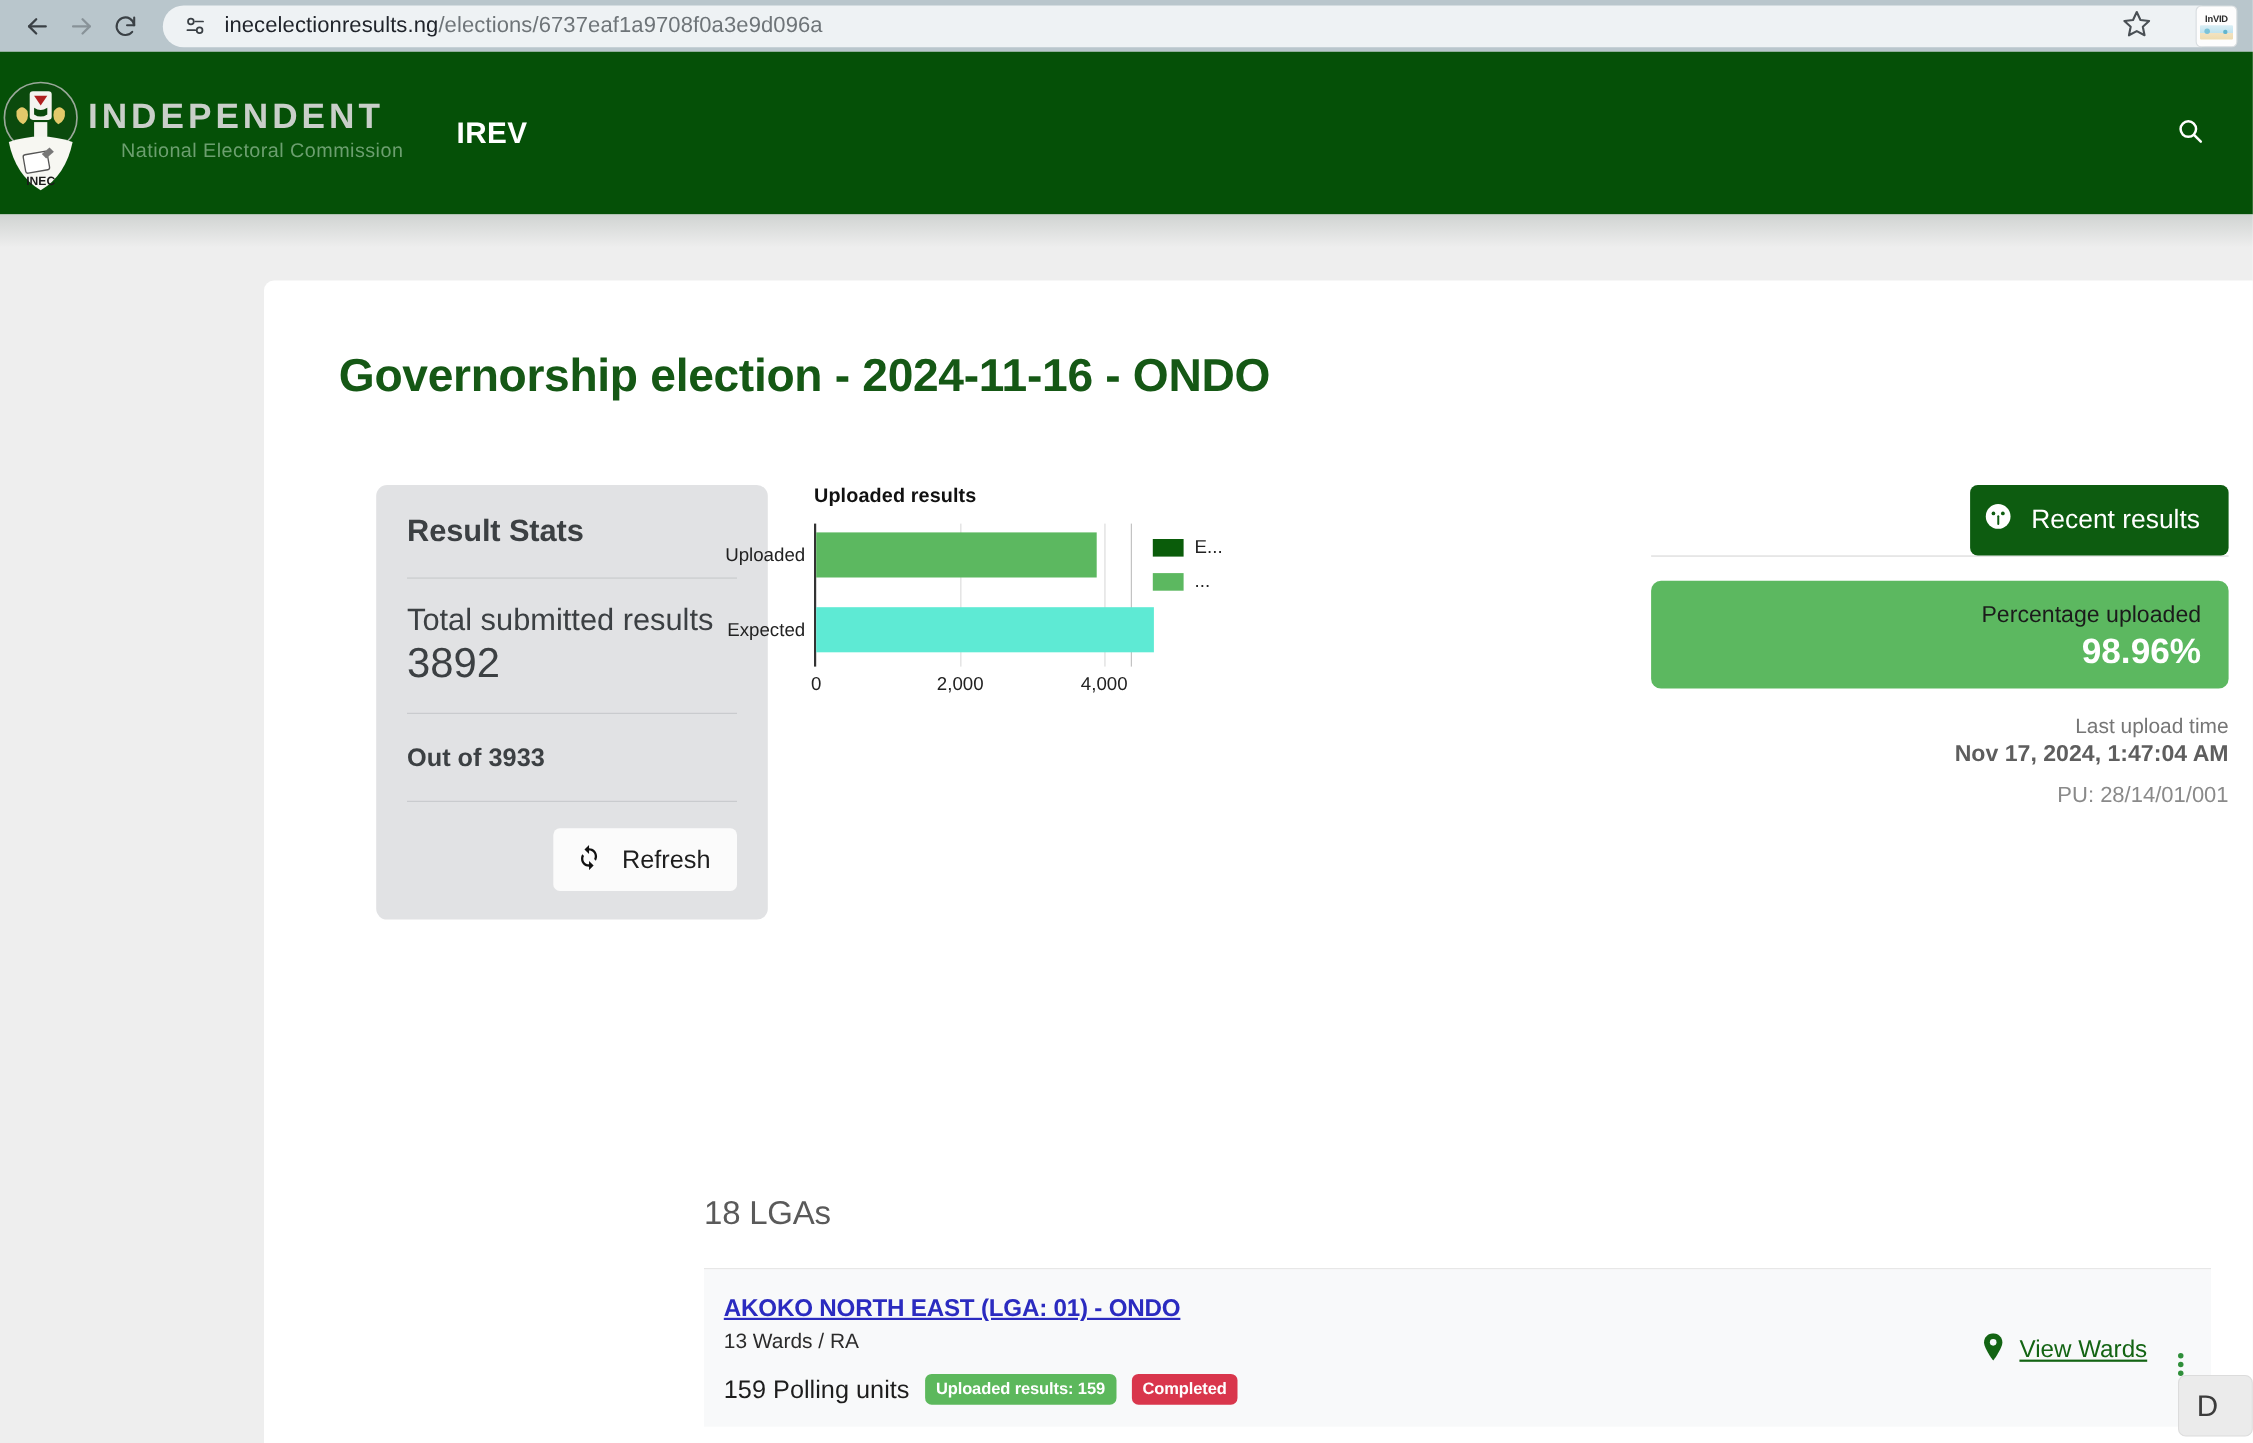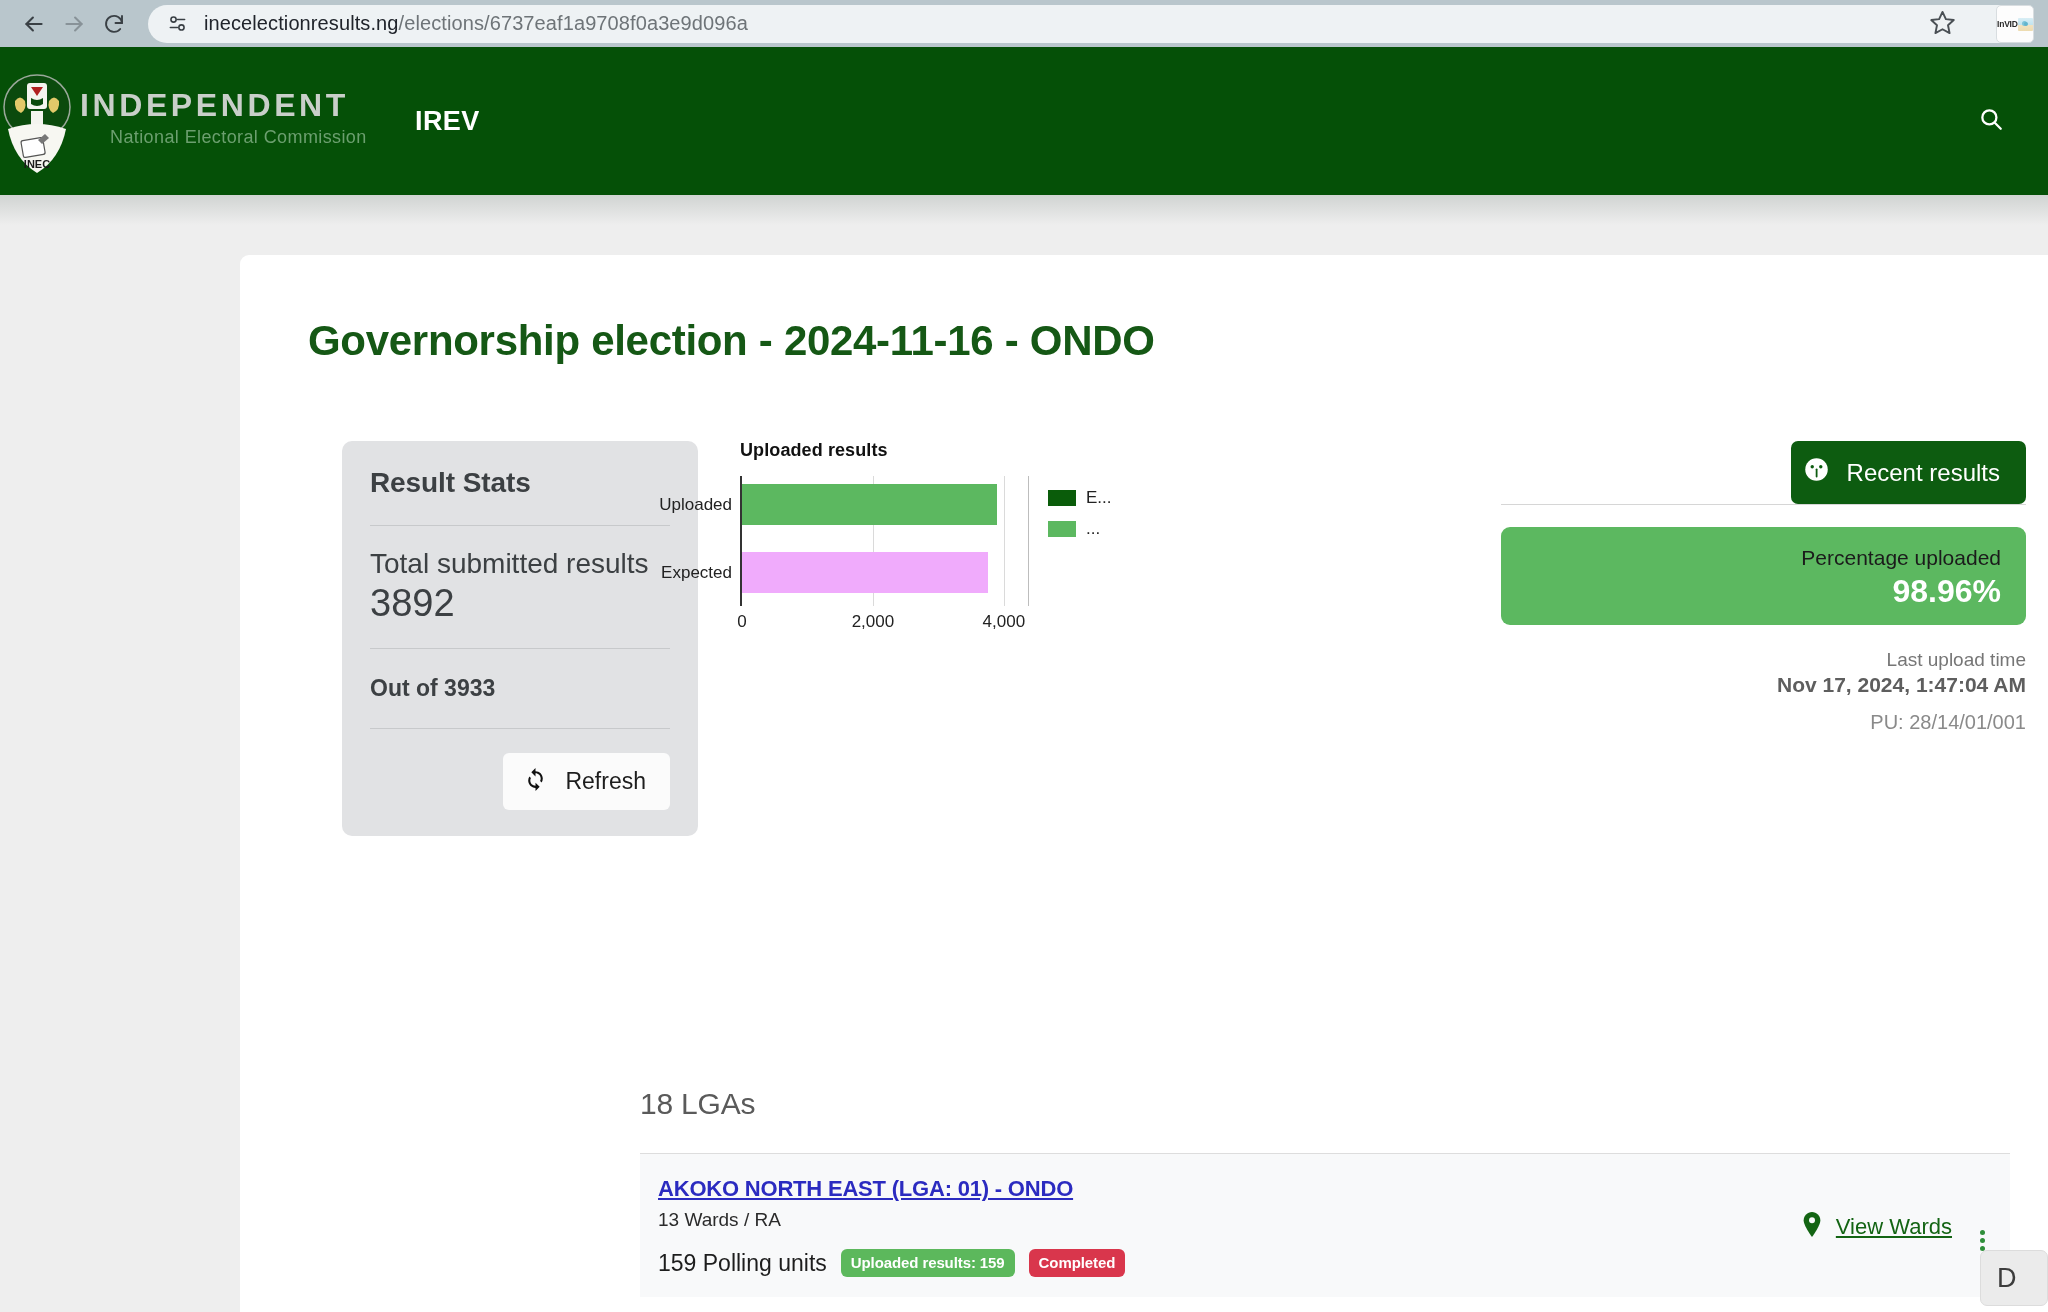--- a/index.html
+++ b/index.html
@@ -67,21 +67,21 @@
     display: flex; align-items: center; justify-content: center;
   }
   .ext-icon {
     position: absolute;
     right: 14px; top: 5px;
     width: 38px; height: 38px;
     border-radius: 5px;
     background: #fdfdfd;
     border: 1px solid #d8dde0;
     display: flex;
-    flex-direction: row;
+    flex-direction: column;
     align-items: center;
     justify-content: center;
     overflow: hidden;
   }
   .ext-icon .ext-label {
     font-size: 8.5px;
     font-weight: bold;
     color: #2b2b2b;
     letter-spacing: -0.2px;
     line-height: 9px;
@@ -621,21 +621,21 @@
       <div class="chart-axis-y"></div>
 
       <div class="grid-line" style="left: 132.909px;"></div>
       <div class="grid-line" style="left: 263.818px;"></div>
       <div class="grid-line" style="left:288px;background:#bdbdbd;"></div>
 
       <div class="chart-bar" id="bar-uploaded" style="left: 2px; top: 8px; background: rgb(92, 184, 96); width: 254.749px;">
         <span class="cat-label">Uploaded</span>
       </div>
 
-      <div class="chart-bar" id="bar-expected" style="left: 2px; top: 76px; background: #f0abfc; width: 246px;">
+      <div class="chart-bar" id="bar-expected" style="left: 2px; top: 76px; background: #5eead4; width: 307px;">
         <span class="cat-label">Expected</span>
       </div>
 
       <span class="tick-label" style="left:2px;">0</span>
       <span class="tick-label" style="left: 132.909px;">2,000</span>
       <span class="tick-label" style="left: 263.818px;">4,000</span>
     </div>
 
     <div class="chart-legend">
       <div class="legend-item">

